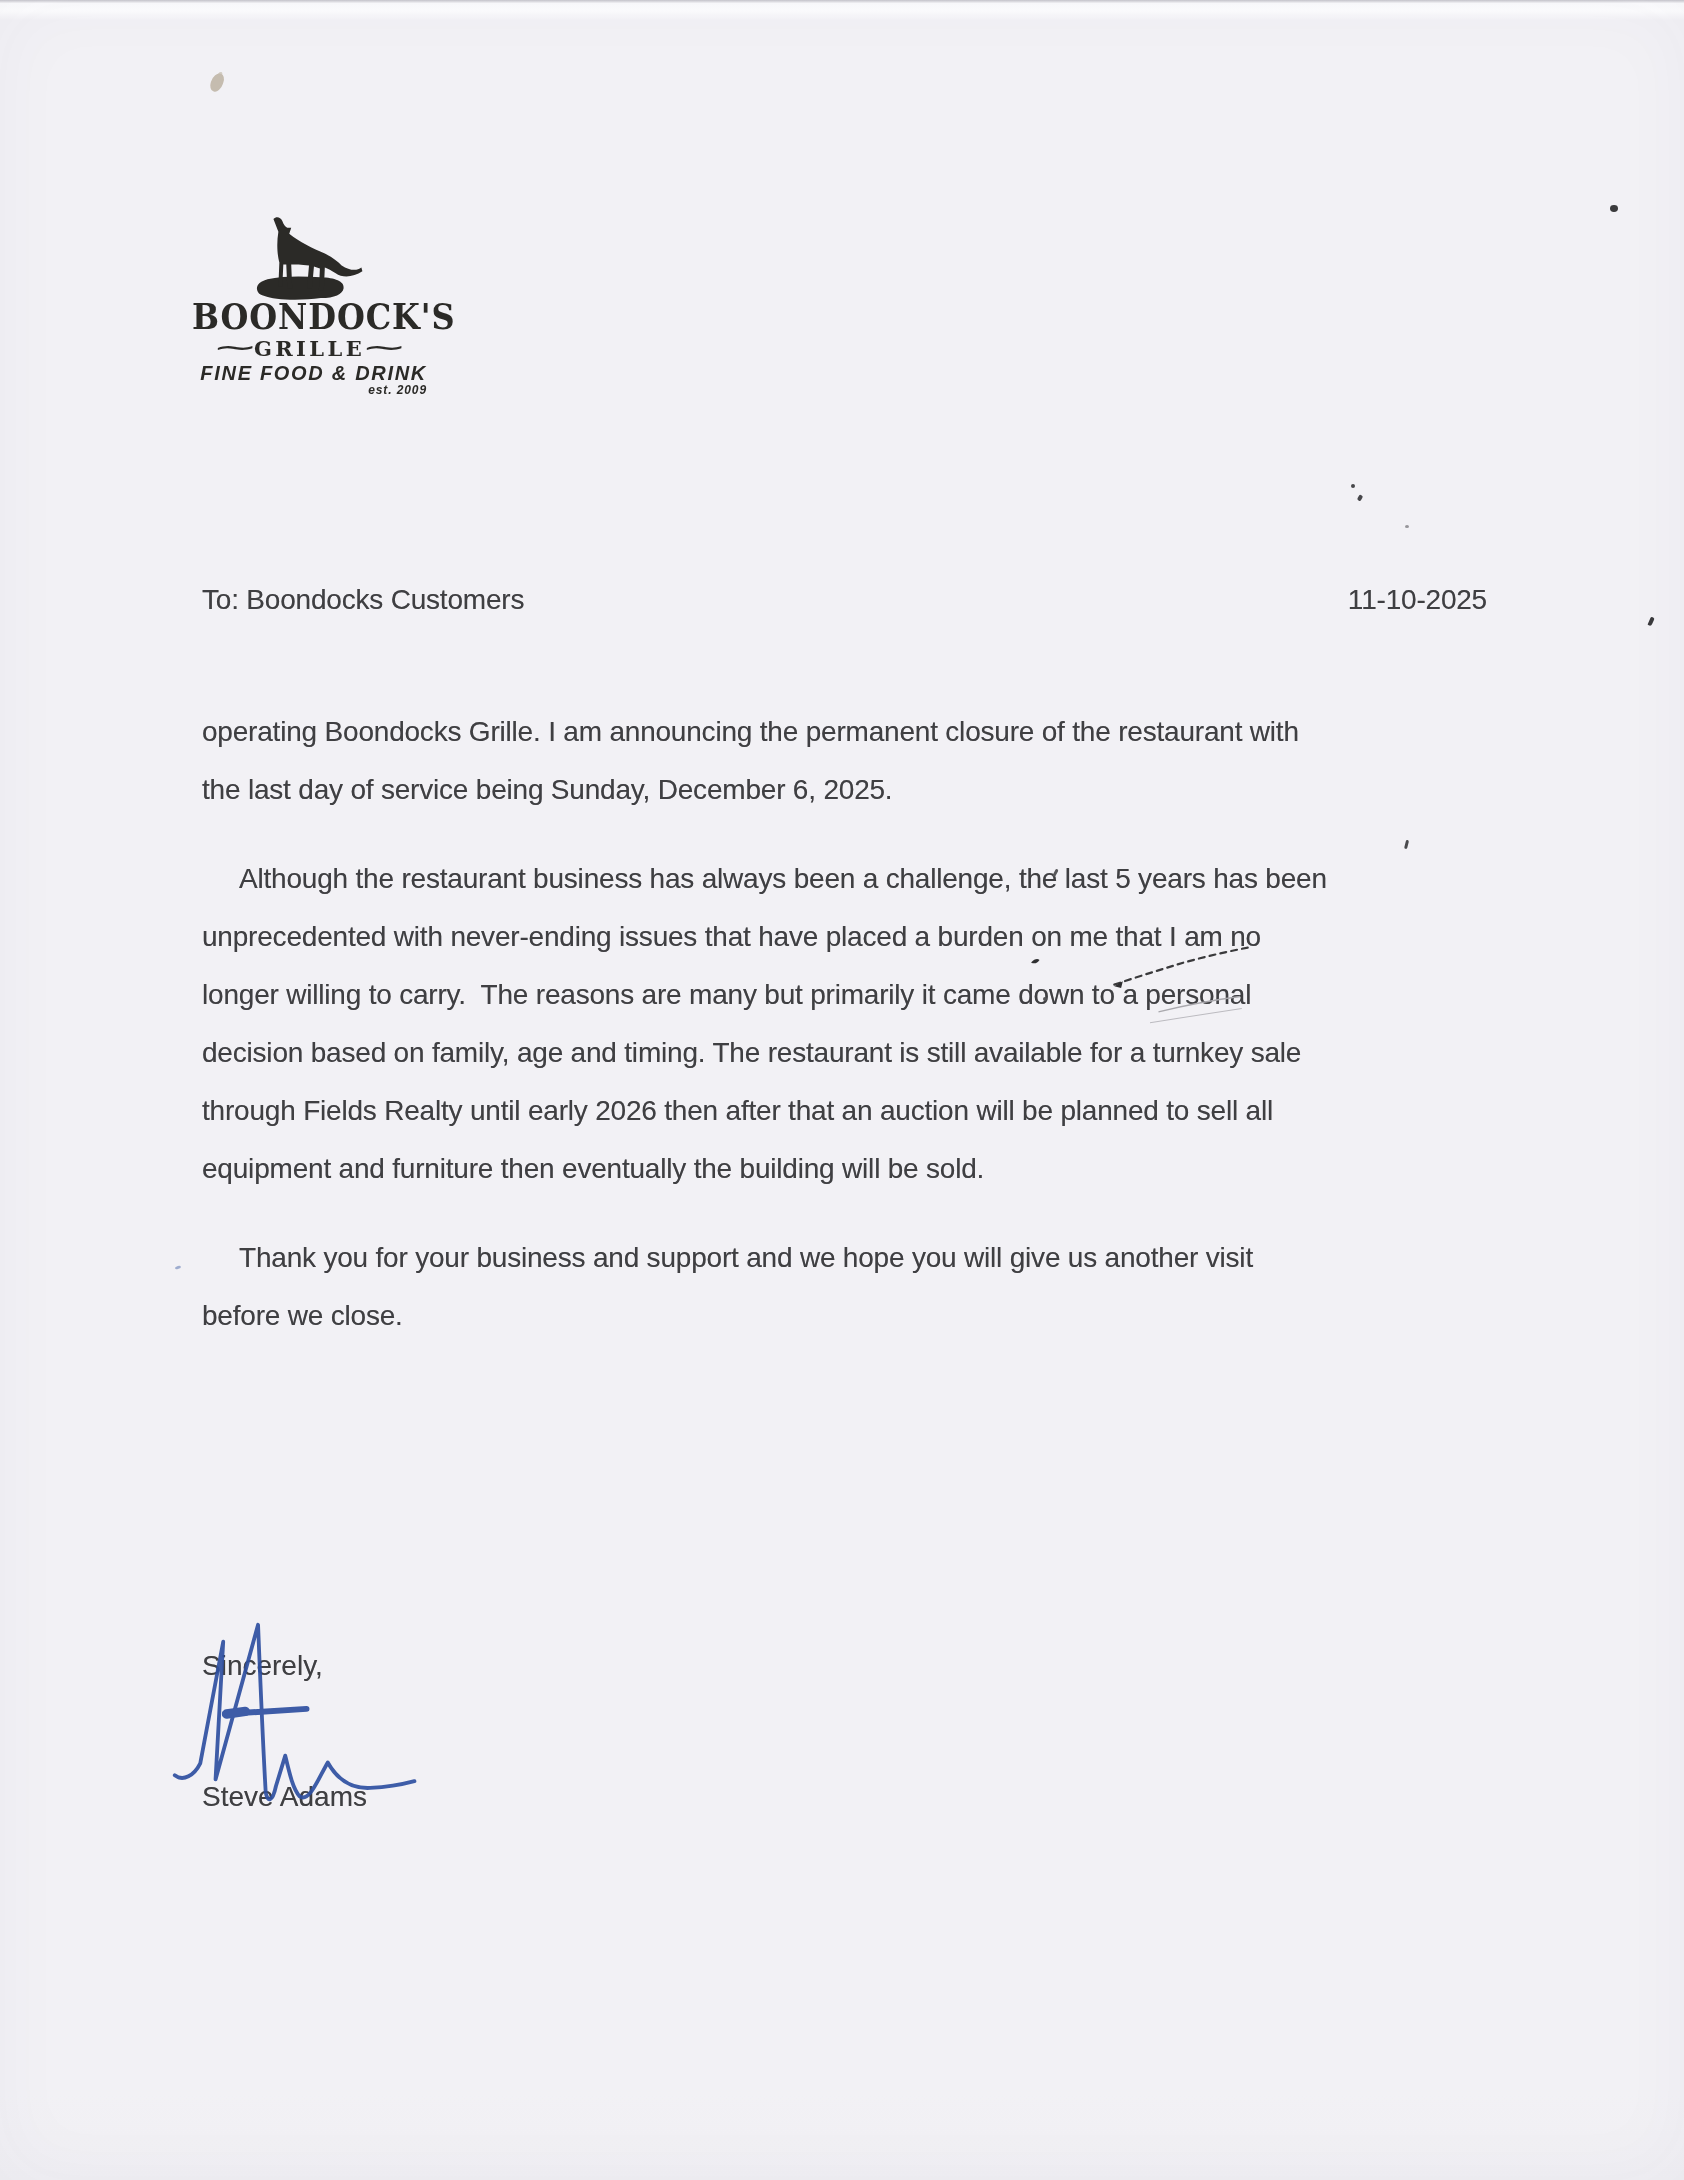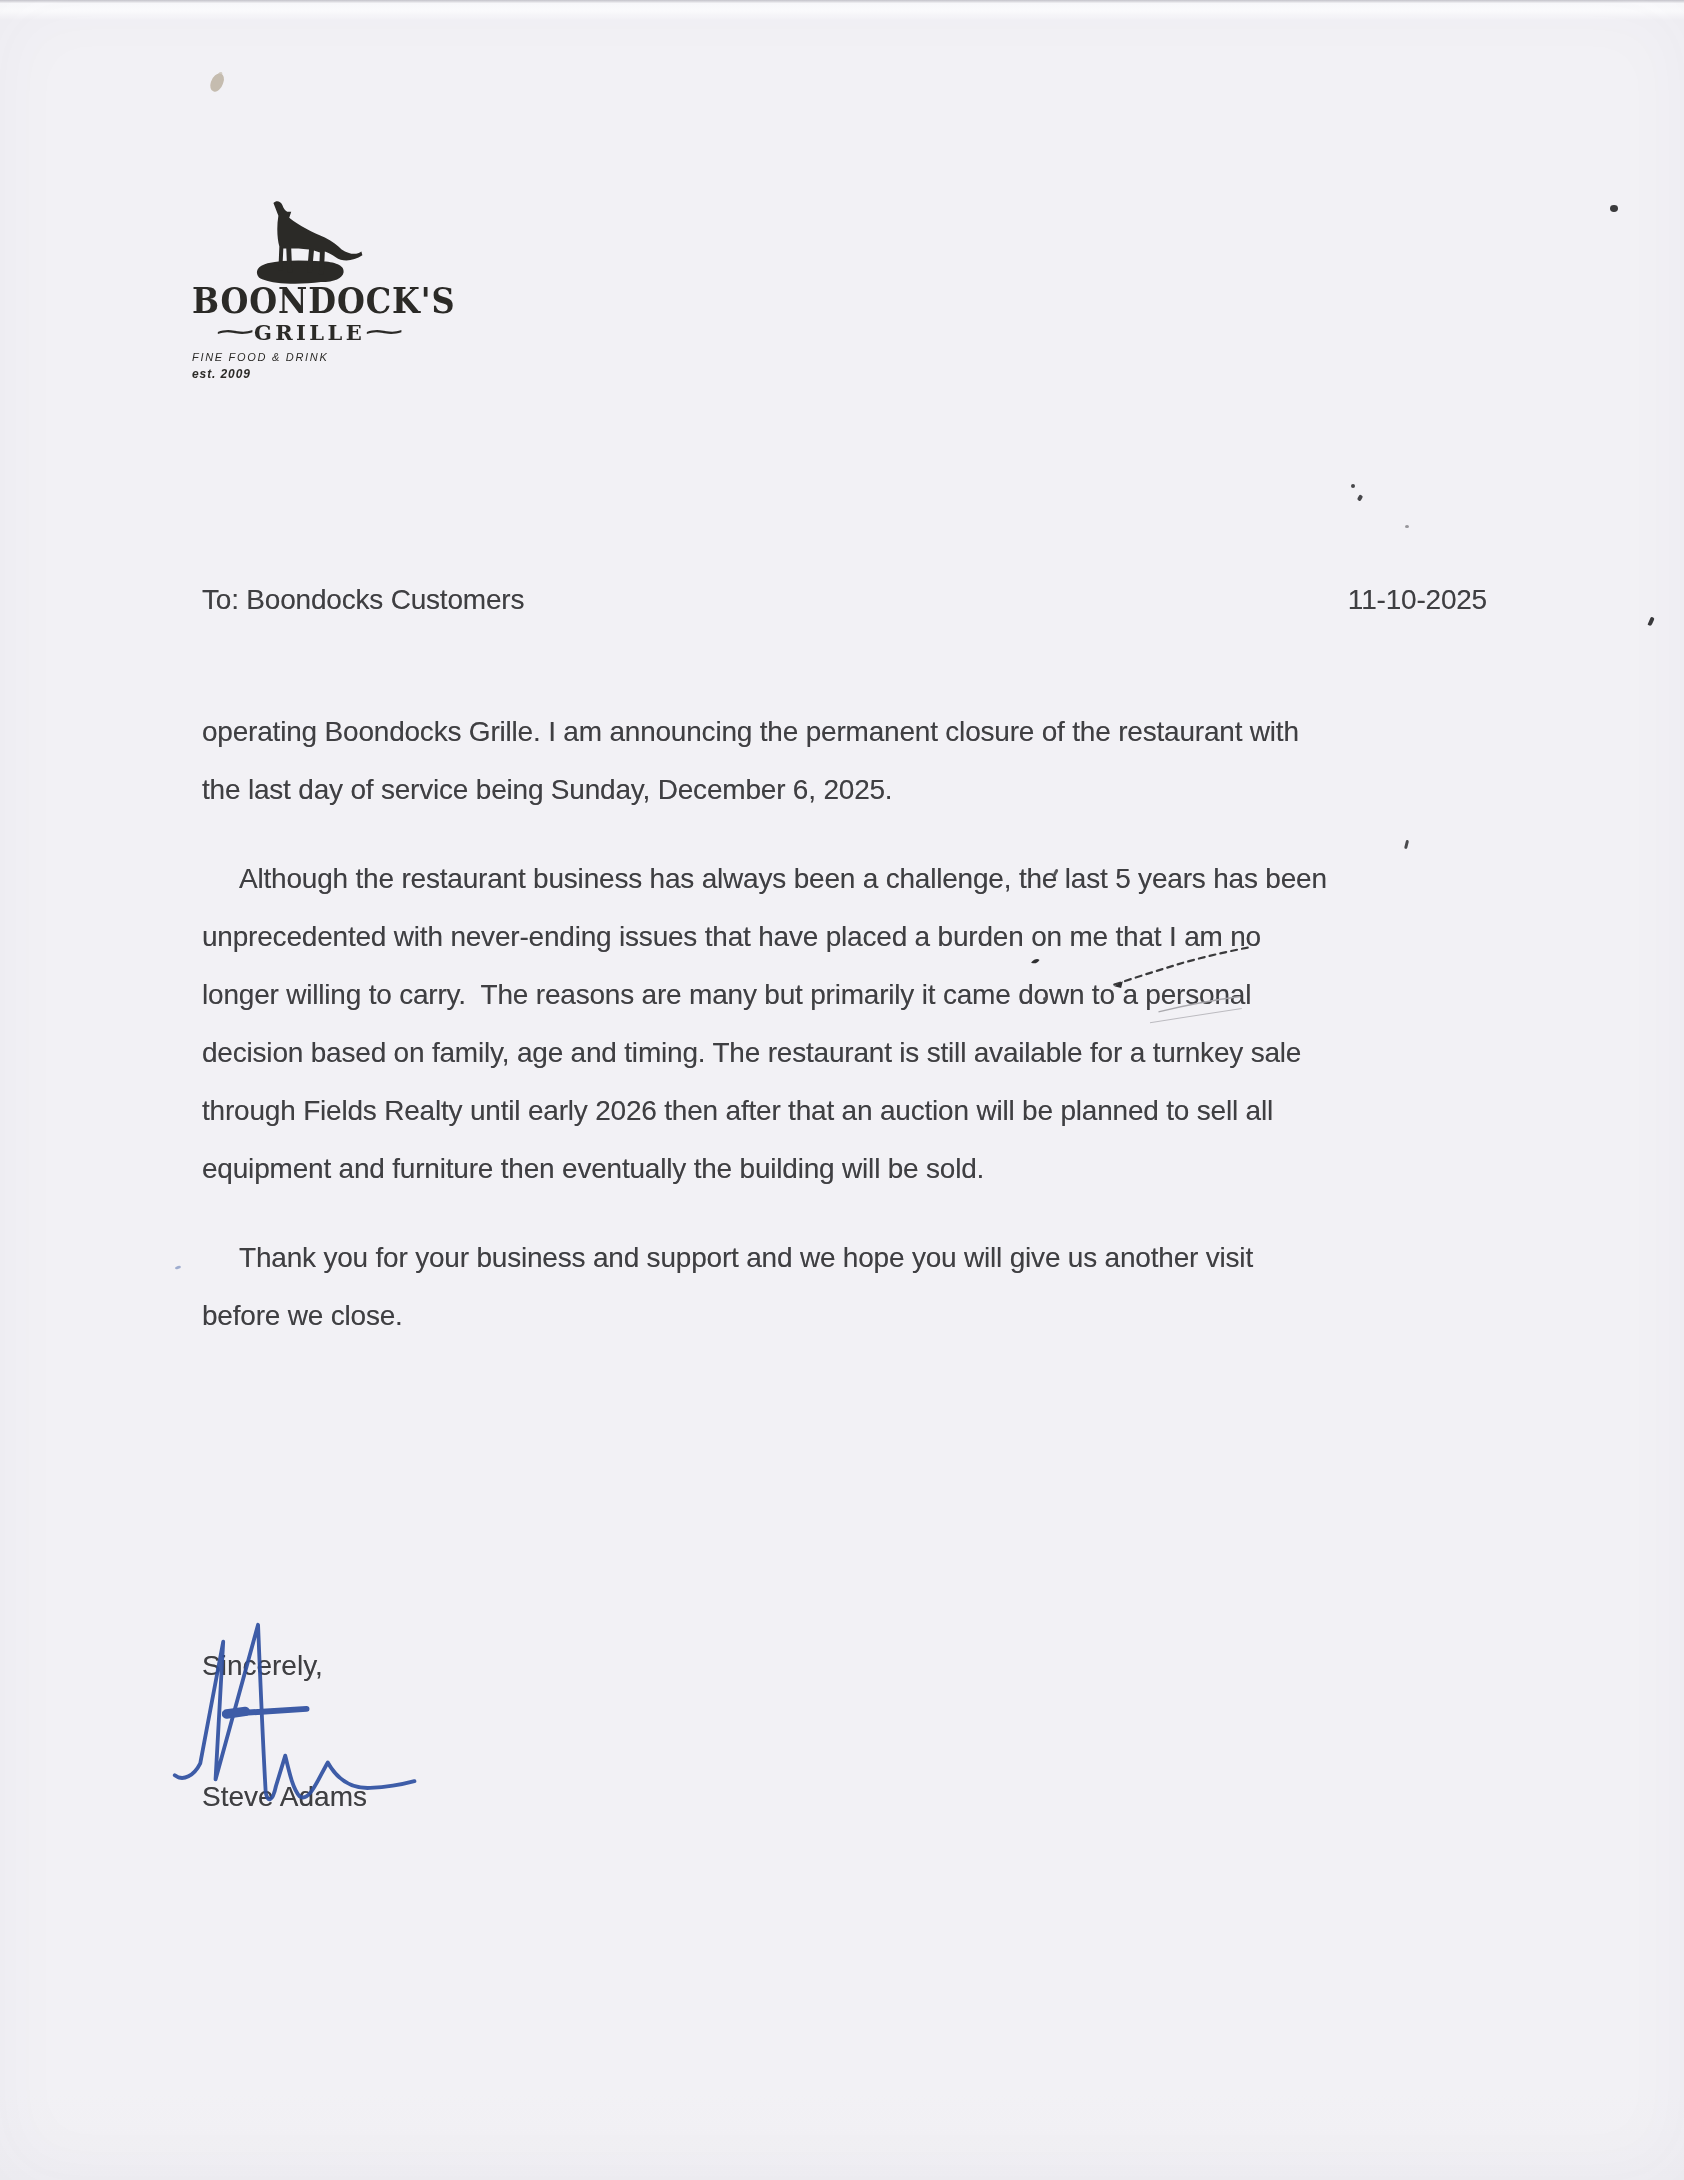--- a/index.html
+++ b/index.html
@@ -7,36 +7,36 @@
     position:relative;
     width:1685px;height:2181px;
     background:
       linear-gradient(180deg,#c7c6cc 0px,#fbfbfd 3.4px,#fdfdfe 11px,#f2f1f5 20.4px,#f2f1f5 96%,#f0eff3 100%);
     overflow:hidden;
     font-family:"Liberation Sans",sans-serif;
     color:#3f3f42;
     box-shadow:inset 0 0 77px rgba(70,70,100,0.035);
   }
   
-  .logo{position:absolute;left:192px;top:200px;width:235px;text-align:left;color:#2b2a27;}
+  .logo{position:absolute;left:192px;top:216px;width:235px;text-align:right;color:#2b2a27;}
   .logo-wolf{display:block;margin:0 auto;}
   .logo-title{
     font-family:"DejaVu Serif",serif;font-weight:700;font-size:32px;line-height:29px;
     letter-spacing:0.9px;transform:scaleY(1.12);transform-origin:center top;white-space:nowrap;
   }
   .grille-row{display:flex;align-items:center;justify-content:center;gap:8.5px;margin-top:7.7px;}
   .grille-squiggle{
     font-family:"DejaVu Serif",serif;font-weight:700;font-size:24px;line-height:8.5px;
     transform:scaleX(2.3) scaleY(0.85);color:#2b2a27;
   }
   .logo-grille{
     font-family:"DejaVu Serif",serif;font-weight:700;font-size:21px;line-height:22px;letter-spacing:3.4px;
   }
   .logo-tagline{
-    margin-top:5.1px;font-style:italic;font-weight:400;font-size:11px;line-height:17px;letter-spacing:1.7px;
+    margin-top:5.1px;font-style:italic;font-weight:700;font-size:20px;line-height:17px;letter-spacing:1.7px;
   }
   .logo-est{font-style:italic;font-weight:600;font-size:12px;line-height:15.3px;letter-spacing:0.9px;margin-top:0.9px;}
   .address{
     position:absolute;left:596px;top:331px;font-size:28px;line-height:34px;
     color:#3c3c3f;letter-spacing:-0.2px;white-space:pre;
     text-shadow:0 0 0.6px rgba(60,60,64,0.45);
   }
   
   .to-row{
     position:absolute;left:202px;top:583px;width:1285px;

